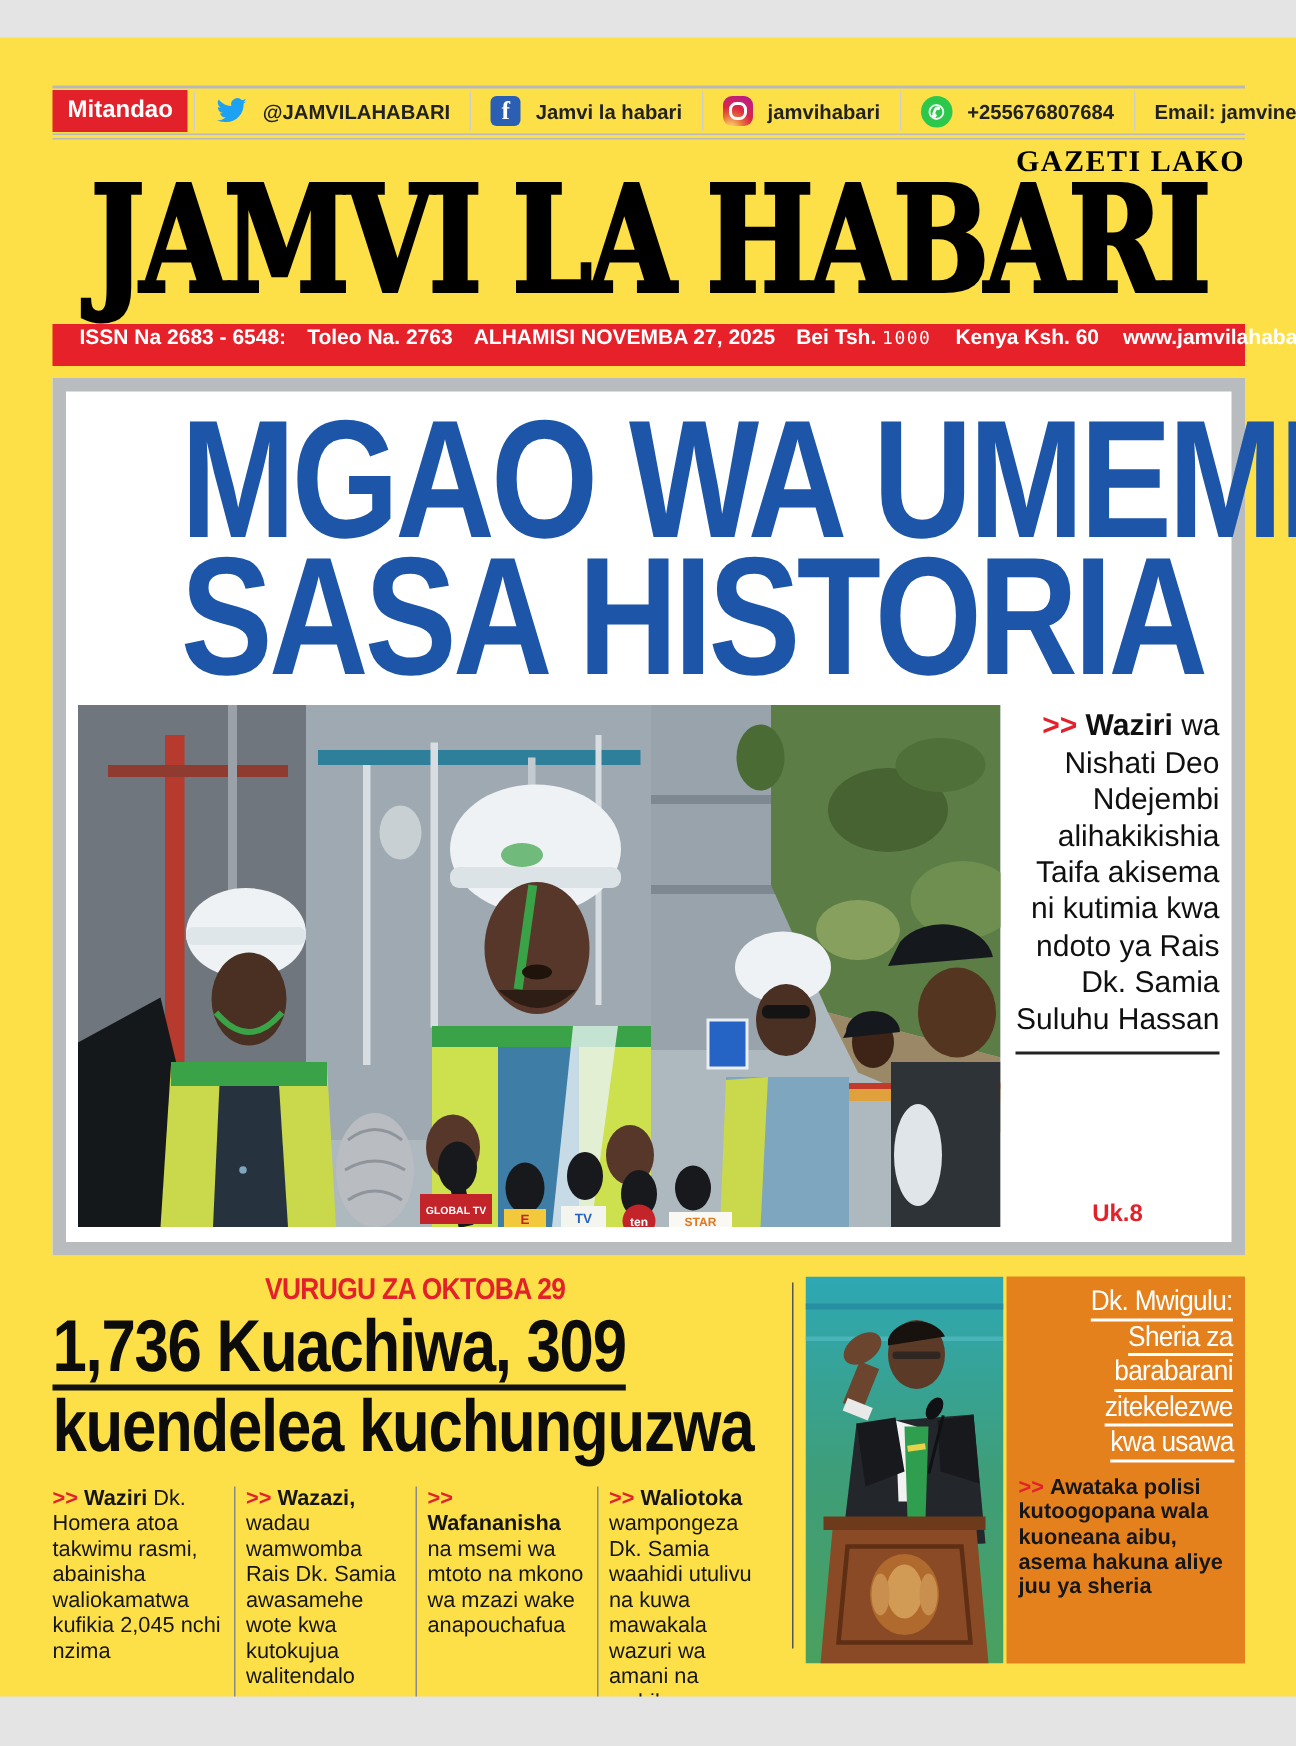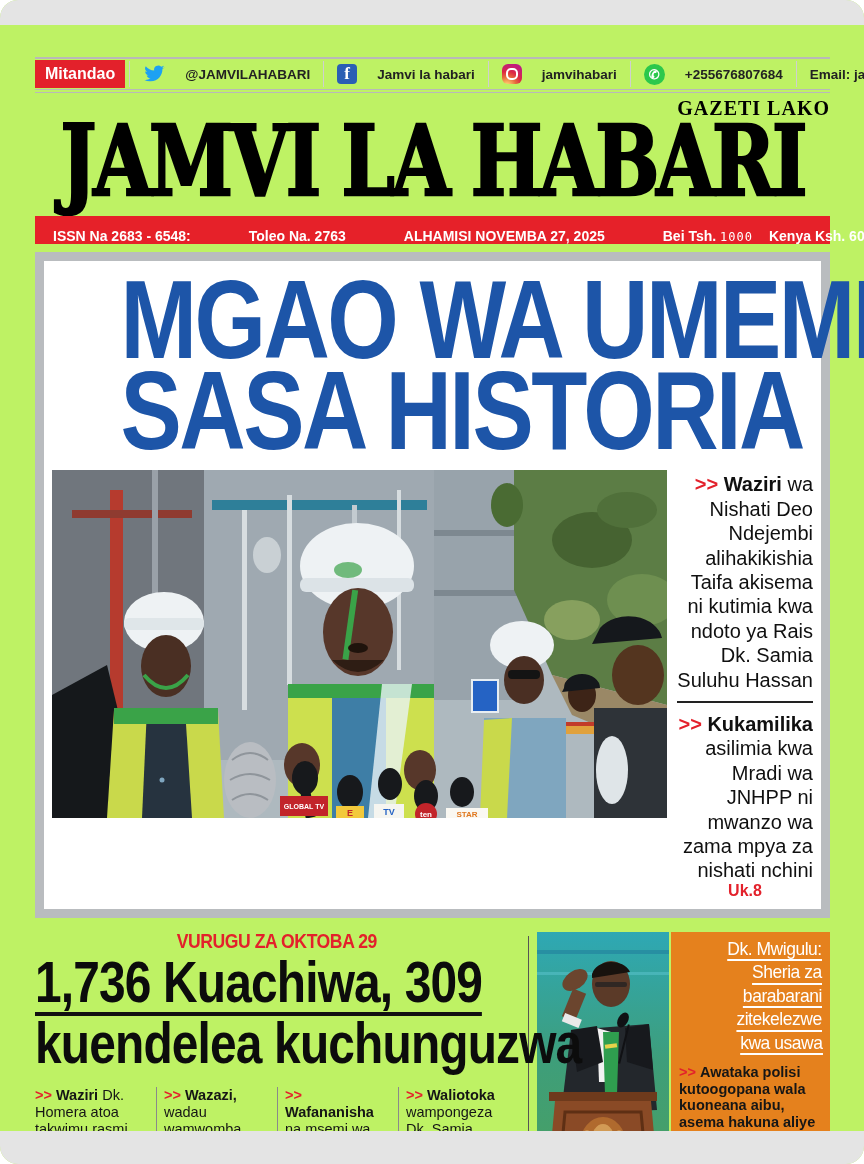--- a/index.html
+++ b/index.html
@@ -1,45 +1,45 @@
 <!DOCTYPE html>
 <html><head>
 <meta charset="utf-8">
 <style>
   * { margin:0; padding:0; box-sizing:border-box; }
   html,body { width:864px; }
   body { font-family:"Liberation Sans", sans-serif; background:#fff; }
-  .page { position:relative; width:864px; height:1164px; background:#bef264; overflow:hidden;border-radius:18px; }
+  .page { position:relative; width:864px; height:1164px; background:#fde047; overflow:hidden; }
   .strip { position:absolute; left:0; width:864px; background:#e4e4e4; }
   .strip.top { top:0; height:25px; }
   .strip.bottom { bottom:0; height:33px; }
   .content { position:absolute; top:25px; left:35px; width:795px; }
 
   
   .social-bar { margin-top:32px; height:36px; display:flex; align-items:center;
     border-top:2px solid #b9b9b9; border-bottom:4px double #b9b9b9; font-size:13.5px; font-weight:bold; color:#222; }
   .mitandao { background:#e3212b; color:#fff; font-size:16px; padding:5px 10px; margin-right:4px; }
-  .sgroup { display:flex; align-items:center; gap:20px; padding:0 13px; border-left:1px solid #cfcfcf; height:26px; white-space:nowrap; }
+  .sgroup { display:flex; align-items:center; gap:10px; padding:0 13px; border-left:1px solid #cfcfcf; height:26px; white-space:nowrap; }
   .sgroup:first-of-type { border-left:none; }
   .icn { width:22px; height:22px; flex:none; display:flex; align-items:center; justify-content:center; }
   .fb-icon { width:20px; height:20px; background:#2a5fb4; border-radius:4px; color:#fff; font-family:"Liberation Serif",serif; font-weight:bold; font-size:17px; }
   .fb-icon::after { content:"f"; }
   .ig-icon { width:20px; height:20px; border-radius:6px;
     background:radial-gradient(circle at 25% 110%, #fdc468 10%, #e6683c 35%, #dc2743 55%, #cc2366 70%, #bc1888 90%); position:relative; }
   .ig-icon::after { content:""; position:absolute; inset:4px; border:2px solid #fff; border-radius:5px; }
   .wa-icon { width:21px; height:21px; border-radius:50%; background:#2bc84c; color:#fff; font-size:13px; }
   .wa-icon::after { content:"✆"; }
 
   
   .gazeti { margin-top:4px; text-align:right; font-family:"Liberation Serif",serif; font-weight:bold; font-size:20px; letter-spacing:1px; color:#000; }
   .masthead { height:92px; line-height:88px; text-align:center; font-family:"DejaVu Serif",serif; font-weight:bold;
     font-size:73px; letter-spacing:-3px; color:#000; white-space:nowrap;
     transform:scale(1.04,1.34); transform-origin:50% 60%; -webkit-text-stroke:2px #000; }
-  .redbar { margin-top:4px; height:28px; background:#e62129; display:flex; align-items:flex-end; color:#fff;
-    font-weight:bold; font-size:14px; padding:0 18px; white-space:nowrap; position:relative; z-index:2;gap:44px; }
+  .redbar { margin-top:4px; height:28px; background:#e62129; display:flex; align-items:flex-start; color:#fff;
+    font-weight:bold; font-size:14px; padding:0 18px; white-space:nowrap; position:relative; z-index:2; }
   .redbar .sp { margin-right:14px; }
   .redbar .right { margin-left:auto; display:flex; align-items:center; gap:16px; }
   .price-value { font-family:"DejaVu Sans Mono",monospace; font-size:12px; font-weight:normal; letter-spacing:1px; }
 
   
   .main-block { margin-top:8px; border:9px solid #b9bcbf; background:#fff; padding:4px 8px 10px; }
   .headline-blue { text-align:center; color:#1d55a8; font-weight:bold; font-size:112px; line-height:0.81; letter-spacing:-3px; padding-top:10px; }
   .headline-blue .ln { display:block; transform:scaleX(0.82); transform-origin:center; white-space:nowrap; }
   .lead-body { display:flex; margin-top:14px; gap:10px; }
   .photo-main { width:615px; height:348px; flex:none; display:block; }
@@ -48,21 +48,21 @@
   .lead-col .divider { border:none; border-top:2px solid #222; margin:9px 0; width:100%; }
   .chev { color:#e3212b; font-weight:bold; }
   .lead-bold { font-weight:bold; }
   .pageref { margin-top:auto; color:#e3212b; font-weight:bold; font-size:16px; text-align:center; line-height:1; }
 
   
   .bottom-section { display:flex; margin-top:12px; height:262px; }
   .second-story { width:484px; display:flex; flex-direction:column; }
   .kicker { color:#e3212b; font-weight:bold; font-size:20px; text-align:center; letter-spacing:-0.5px; }
   .kicker .ln { display:inline-block; transform:scaleX(0.88); transform-origin:center; white-space:nowrap; }
-  .headline2 { color:#0c0c0c; font-weight:bold; font-size:57px; line-height:0.98; letter-spacing:-1px; margin-top:2px; }
+  .headline2 { color:#0c0c0c; font-weight:bold; font-size:49px; line-height:0.98; letter-spacing:-1px; margin-top:2px; }
   .headline2 .ln { display:block; transform:scaleX(0.84); transform-origin:0 50%; white-space:nowrap; }
   .headline2 .u { border-bottom:4px solid #111; display:inline-block; padding-bottom:1px; }
   .briefs { display:flex; margin-top:16px; font-size:14.5px; line-height:1.17; color:#151515; flex:1; }
   .brief { width:25%; padding:0 7px; border-left:1px solid #8a8a8a; }
   .brief:first-child { border-left:none; padding-left:0; }
   .vdiv { width:1px; background:#555; margin:6px 8px 12px 9px; flex:none; }
   .photo-side { width:132px; height:258px; flex:none; display:block; margin-top:2px; }
   .orange-box { flex:1; margin-left:2px; background:#e5811d; padding:6px 8px 4px; display:flex; flex-direction:column; margin-top:2px; height:258px; }
   .orange-headline { color:#fff; font-size:19px; line-height:1.13; text-align:right; letter-spacing:-0.5px; }
   .orange-headline .ln { display:inline-block; transform:scaleX(0.92); transform-origin:100% 50%; white-space:nowrap;
@@ -223,21 +223,20 @@
             <circle cx="374" cy="344" r="11" fill="#c2242a"></circle>
             <text x="374" y="347" font-size="8" font-weight="bold" fill="#fff" text-anchor="middle">ten</text>
             <rect x="394" y="338" width="42" height="12" fill="#faf8f2"></rect>
             <text x="415" y="347" font-size="8" font-weight="bold" fill="#e07820" text-anchor="middle">STAR</text>
           </g>
         </svg>
 
         <aside class="lead-col">
           <p><span class="chev">&gt;&gt;</span> <span class="lead-bold">Waziri</span><span> wa Nishati Deo Ndejembi alihakikishia Taifa akisema ni kutimia kwa ndoto ya Rais Dk. Samia Suluhu Hassan</span></p>
           <hr class="divider">
-          <p><span class="chev">&gt;&gt;</span> <span class="lead-bold">Kukamilika</span><span> asilimia  kwa Mradi wa JNHPP ni mwanzo wa zama mpya za nishati nchini</span></p>
           <div class="pageref">Uk.8</div>
         </aside>
       </div>
     </div>
 
     <div class="bottom-section">
 
       <div class="second-story">
         <div class="kicker"><span class="ln">VURUGU ZA OKTOBA 29</span></div>
         <div class="headline2">

